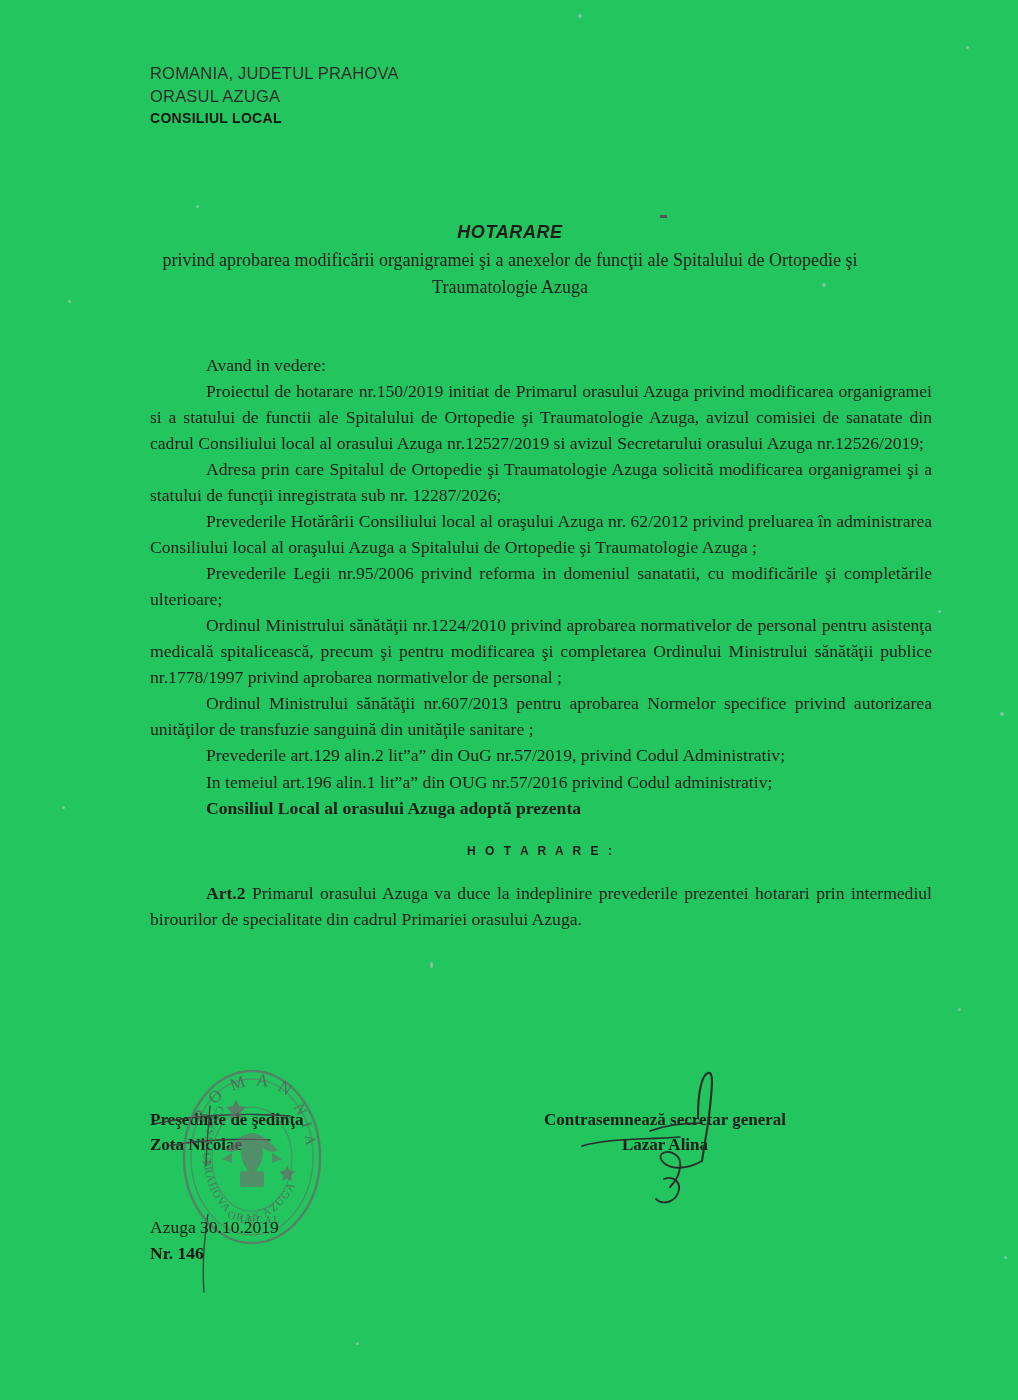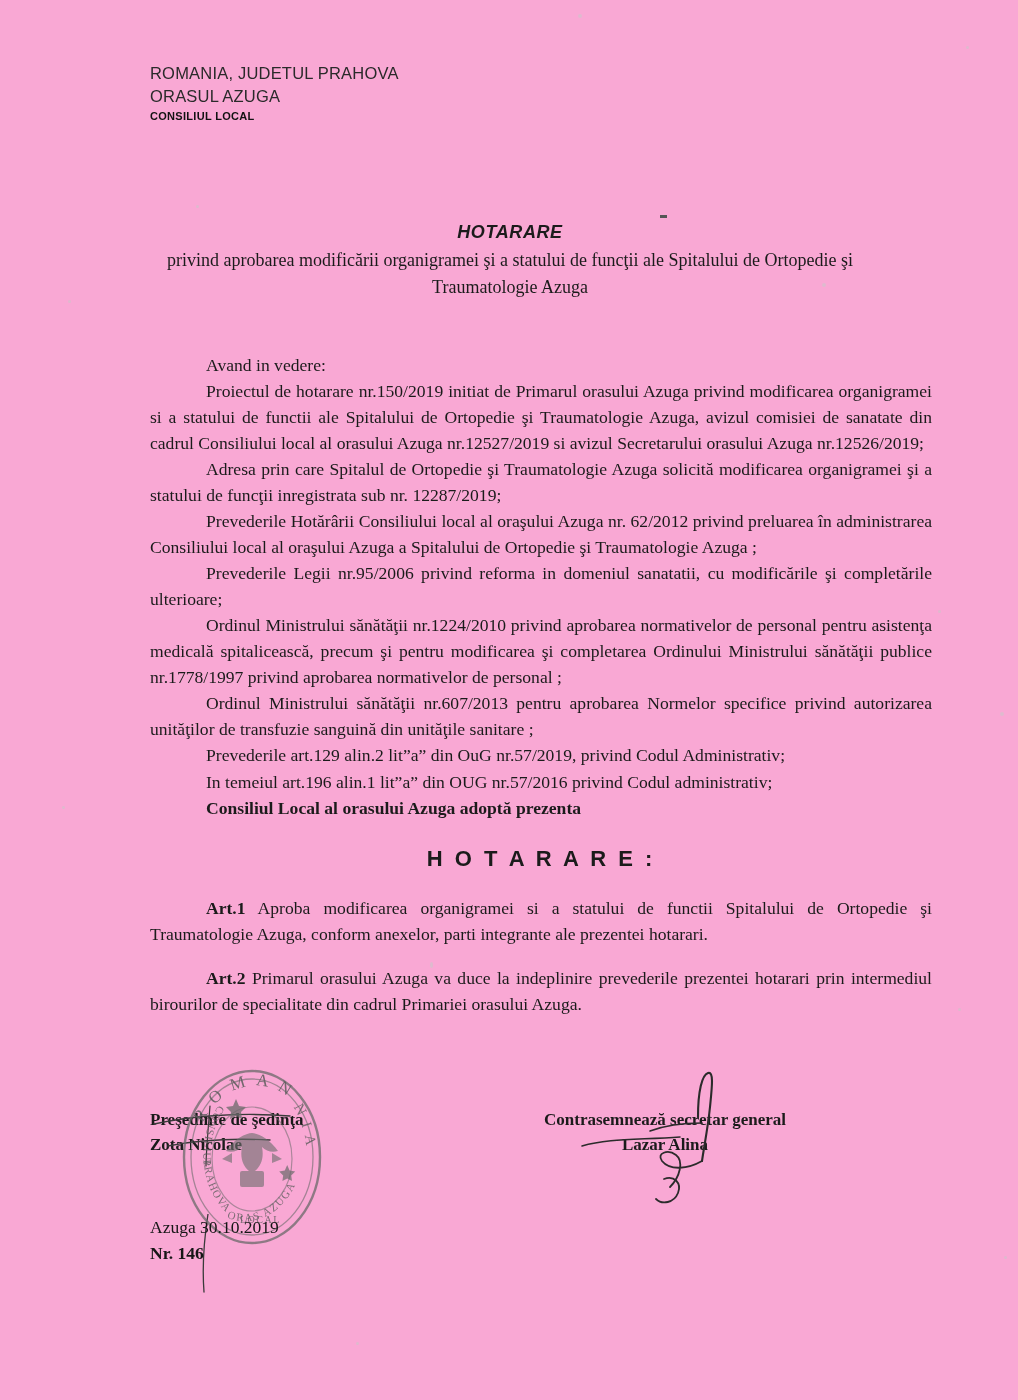--- a/index.html
+++ b/index.html
@@ -11,39 +11,39 @@
     width: 1018px;
     height: 1400px;
     position: relative;
     font-family: "Liberation Serif", serif;
     color: #1b1b1b;
     overflow: hidden;
   }
   .page {
     position: absolute;
     inset: 0;
-    background: #f9a8d4;
+    background: #22c55e;
   }
   
   .speck {
     position: absolute;
     background: #c9c9c9;
     border-radius: 50%;
     opacity: .55;
   }
   .header {
     position: absolute;
     left: 150px;
     top: 62px;
     font-size: 17.5px;
     line-height: 1.42;
     letter-spacing: .2px;
   }
   .header .ln1, .header .ln2 { font-family: "Liberation Sans", sans-serif; font-size: 16.5px; color: #2a2a2a;}
-  .header .ln3 { font-family: "Liberation Sans", sans-serif; font-size: 11px; font-weight: bold; color: #121212; letter-spacing:.3px;}
+  .header .ln3 { font-family: "Liberation Sans", sans-serif; font-size: 14px; font-weight: bold; color: #121212; letter-spacing:.3px;}
 
   .title-block {
     position: absolute;
     left: 150px;
     top: 222px;
     width: 720px;
     text-align: center;
   }
   .title-block .t1 {
     font-family: "Liberation Sans", sans-serif;
@@ -80,21 +80,21 @@
     margin: 0;
     text-indent: 56px;
   }
   .bold { font-weight: bold; }
   .center-head {
     text-align: center;
     text-indent: 0 !important;
     font-weight: bold;
     font-family: "Liberation Sans", sans-serif;
     letter-spacing: 3px;
-    font-size: 22px;
+    font-size: 12px;
     margin-top: 22px !important;
     margin-bottom: 20px !important;
   }
   .gap { margin-top: 18px !important; }
 
   .signatures {
     position: absolute;
     top: 1108px;
     left: 150px;
     width: 790px;
@@ -166,36 +166,35 @@
   <div class="header">
     <div class="ln1">ROMANIA, JUDETUL PRAHOVA</div>
     <div class="ln2">ORASUL  AZUGA</div>
     <div class="ln3">CONSILIUL LOCAL</div>
   </div>
 
   <div class="dot-mark"></div>
 
   <div class="title-block">
     <div class="t1">HOTARARE</div>
-    <div class="t2">privind aprobarea modificării organigramei şi a statului de funcţii ale Spitalului de Ortopedie şi Traumatologie Azuga</div>
+    <div class="t2">privind aprobarea modificării organigramei şi a anexelor de funcţii ale Spitalului de Ortopedie şi Traumatologie Azuga</div>
   </div>
 
   <div class="body-text">
     <p>Avand in vedere:</p>
     <p>Proiectul de hotarare nr.150/2019 initiat de Primarul orasului Azuga privind modificarea organigramei si a statului de functii ale Spitalului de Ortopedie şi Traumatologie Azuga,    avizul comisiei de sanatate din cadrul Consiliului local al orasului Azuga nr.12527/2019 si avizul Secretarului orasului Azuga nr.12526/2019;</p>
-    <p>Adresa prin care Spitalul de Ortopedie şi Traumatologie Azuga solicită modificarea organigramei şi a statului de funcţii inregistrata sub nr.  12287/2019;</p>
+    <p>Adresa prin care Spitalul de Ortopedie şi Traumatologie Azuga solicită modificarea organigramei şi a statului de funcţii inregistrata sub nr.  12287/2026;</p>
     <p>Prevederile Hotărârii Consiliului local al oraşului Azuga nr. 62/2012 privind preluarea în administrarea Consiliului local al oraşului Azuga a Spitalului de Ortopedie şi Traumatologie Azuga ;</p>
     <p>Prevederile   Legii nr.95/2006 privind reforma in domeniul sanatatii, cu modificările şi completările ulterioare;</p>
     <p>Ordinul Ministrului sănătăţii nr.1224/2010 privind aprobarea normativelor de personal pentru asistenţa medicală spitalicească, precum şi pentru modificarea şi completarea Ordinului Ministrului sănătăţii publice nr.1778/1997 privind aprobarea normativelor de personal ;</p>
     <p>Ordinul Ministrului sănătăţii nr.607/2013 pentru aprobarea Normelor specifice privind autorizarea unităţilor de transfuzie sanguină din unităţile sanitare ;</p>
     <p>Prevederile art.129 alin.2 lit”a” din OuG nr.57/2019, privind Codul Administrativ;</p>
     <p>In temeiul art.196 alin.1 lit”a” din OUG nr.57/2016 privind Codul administrativ;</p>
     <p class="bold">Consiliul Local al orasului Azuga adoptă prezenta</p>
     <p class="center-head">H O T A R A R E :</p>
-    <p class="gap"><span class="bold">Art.1</span><span> Aproba modificarea organigramei si a statului de functii Spitalului de Ortopedie şi Traumatologie Azuga, conform anexelor, parti integrante ale prezentei hotarari.</span></p>
     <p class="gap"><span class="bold">Art.2</span><span>  Primarul orasului Azuga va duce la indeplinire prevederile prezentei hotarari prin intermediul birourilor de specialitate din cadrul Primariei orasului Azuga.</span></p>
   </div>
 
   <div class="signatures">
     <div class="sig-left">
       <div>Preşedinte de şedinţa</div>
       <div class="name">Zota Nicolae</div>
     </div>
     <div class="sig-right">
       <div>Contrasemnează  secretar general</div>

